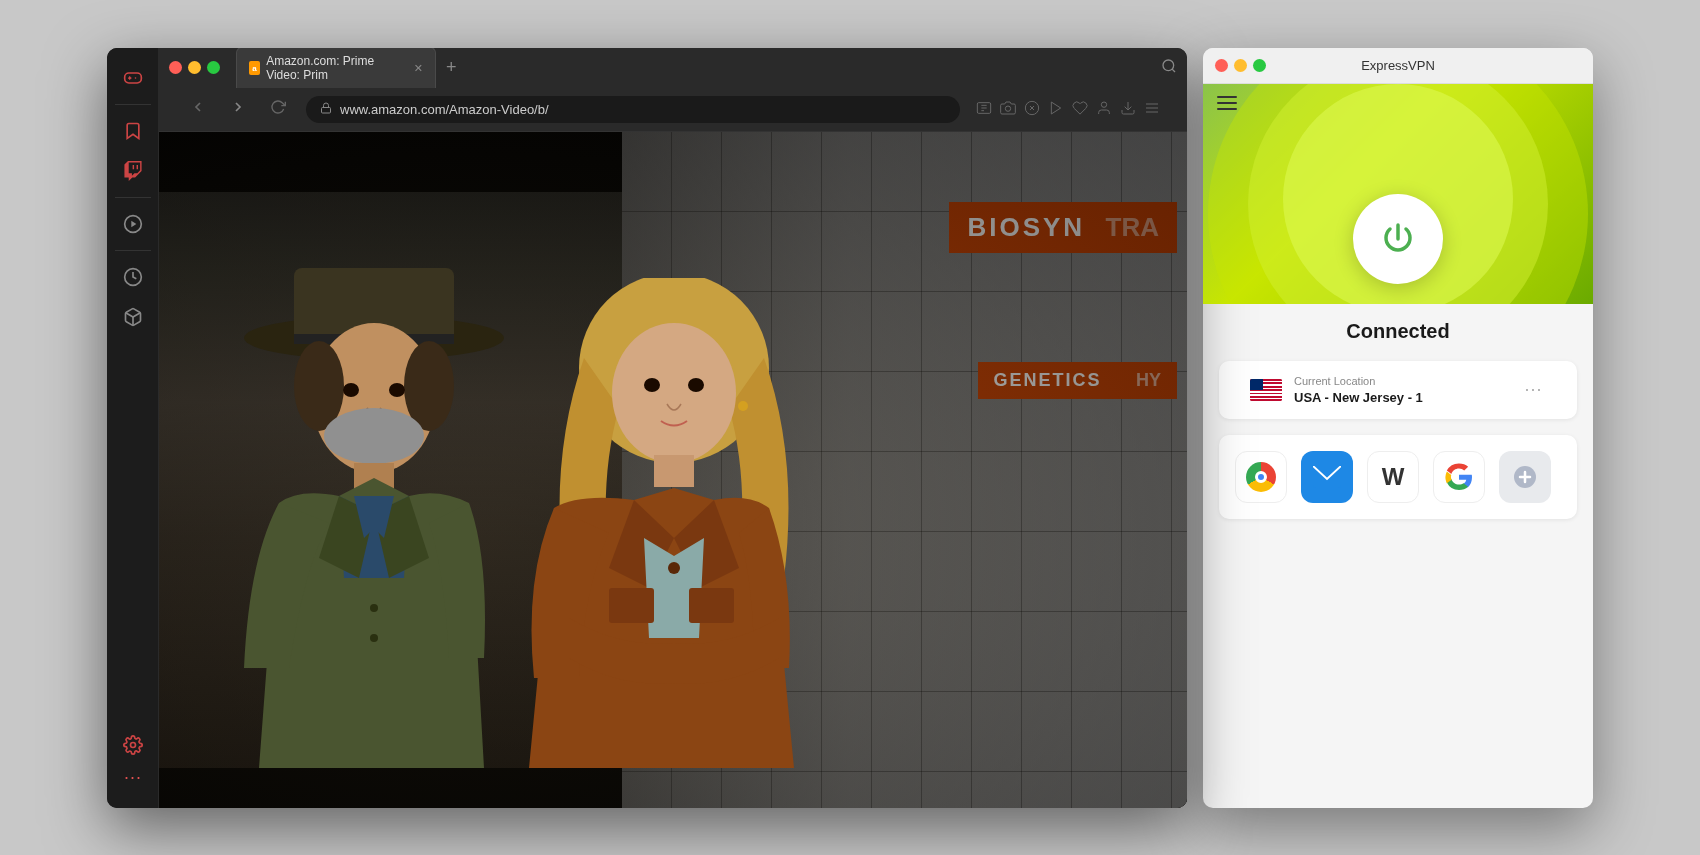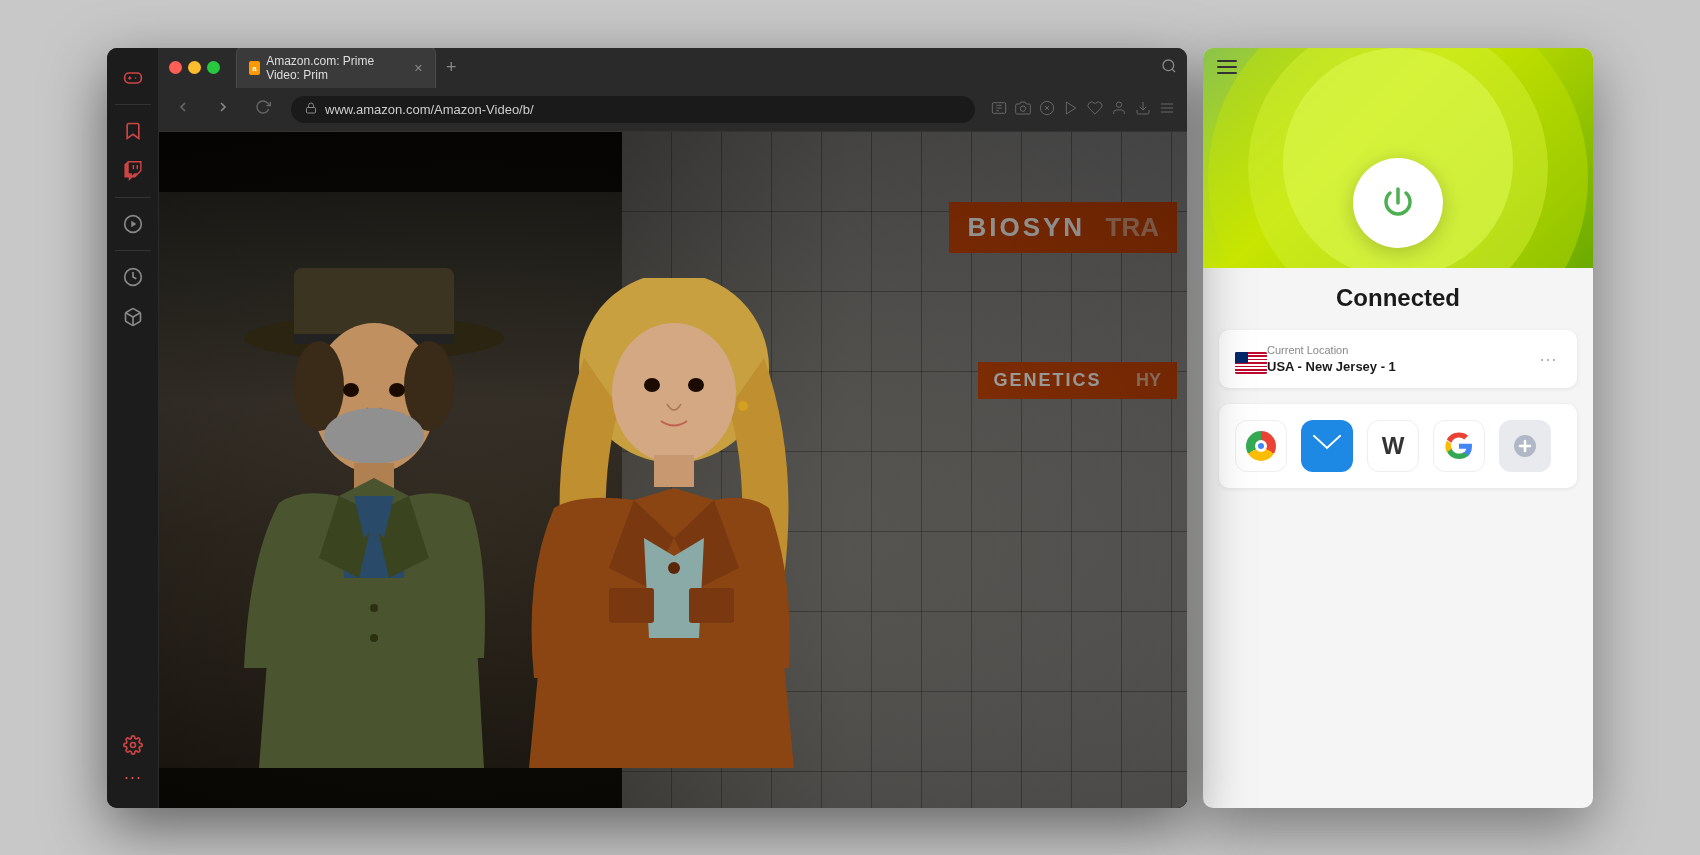--- a/index.html
+++ b/index.html
@@ -156,21 +156,21 @@
       font-size: 16px;
       cursor: pointer;
     }
 
     
     .browser-urlbar {
       height: 44px;
       background: #2a2a2a;
       display: flex;
       align-items: center;
-      padding: 0 12px;
+      padding: 0 27px;
       gap: 16px;
       border-bottom: 1px solid #333;
     }
 
     .nav-btn {
       color: #666;
       font-size: 16px;
       cursor: pointer;
       padding: 4px;
     }
@@ -317,33 +317,34 @@
       cursor: pointer;
     }
 
     
     .vpn-status-section {
       padding: 16px 20px 10px;
       text-align: center;
     }
 
     .connected-text {
-      font-size: 24px;
+      font-size: 20px;
       font-weight: 700;
       color: #1a1a1a;
     }
 
     
     .location-card {
       margin: 8px 16px;
       background: white;
       border-radius: 10px;
-      padding: 14px 16px;
-      display: flex;
-      align-items: flex-end;
+      padding: 14px 31px;
+      display: flex;
+      align-items: center;
+      gap: 12px;
       box-shadow: 0 1px 4px rgba(0,0,0,0.08);
     }
 
     .flag-icon {
       width: 32px;
       height: 22px;
       flex-shrink: 0;
       position: relative;
       overflow: hidden;
       border-radius: 2px;
@@ -773,20 +774,28 @@
 
           <div style="position:absolute;top:0;left:0;right:0;bottom:0;background:radial-gradient(ellipse at 30% 60%, rgba(60,50,30,0.3) 0%, rgba(0,0,0,0.5) 100%);pointer-events:none;z-index:8;"></div>
         </div>
       </div>
 
     </div>
   </div>
 
   <div class="vpn-panel">
 
+    <div class="vpn-titlebar">
+      <div class="vpn-window-controls">
+        <div class="win-btn close"></div>
+        <div class="win-btn minimize"></div>
+        <div class="win-btn maximize"></div>
+      </div>
+      <span class="vpn-title">ExpressVPN</span>
+    </div>
 
     <div class="vpn-content">
 
       <div class="vpn-header">
 
         <div class="vpn-hamburger">
           <div class="hamburger-line"></div>
           <div class="hamburger-line"></div>
           <div class="hamburger-line"></div>
         </div>

